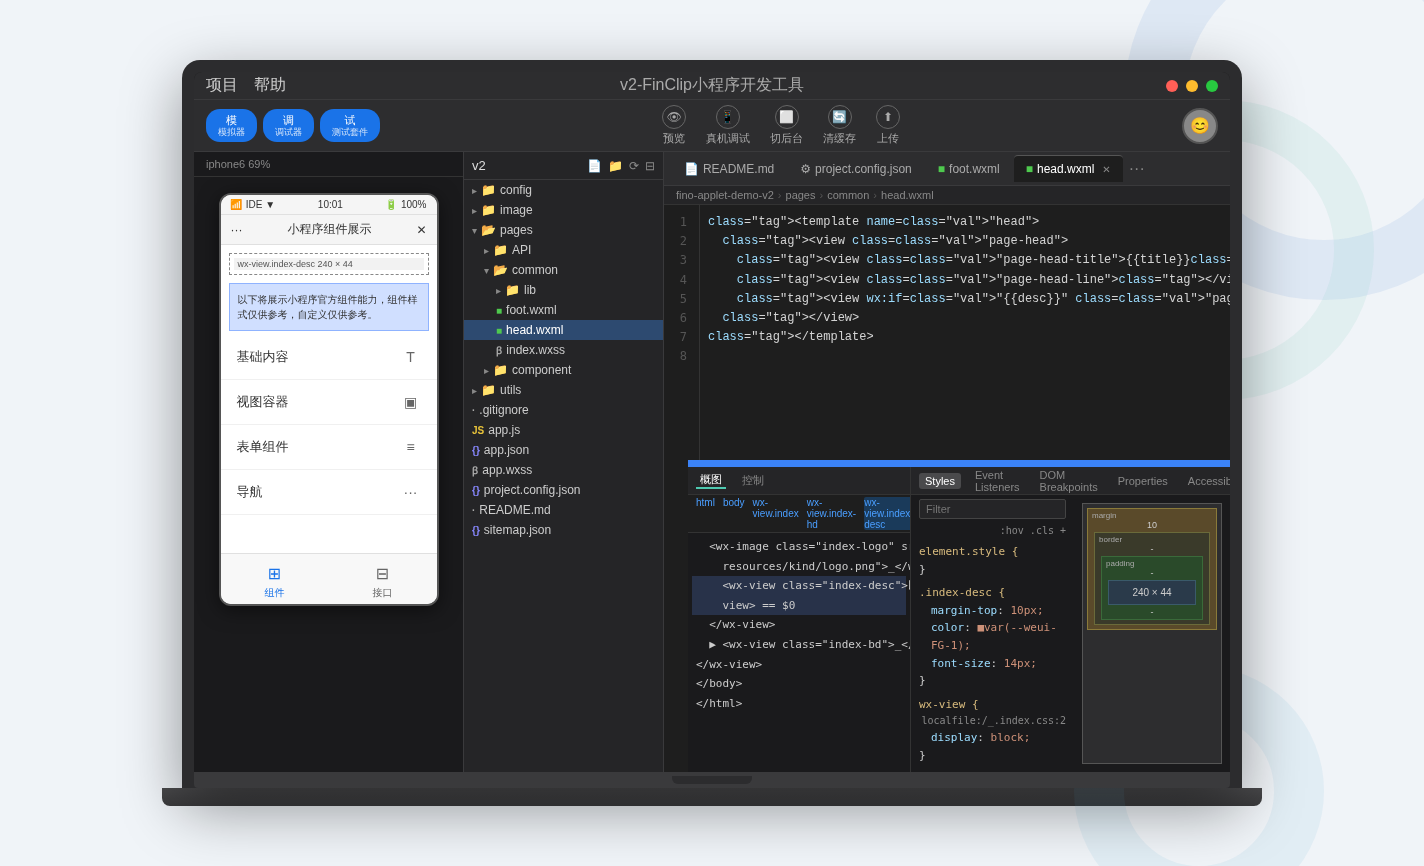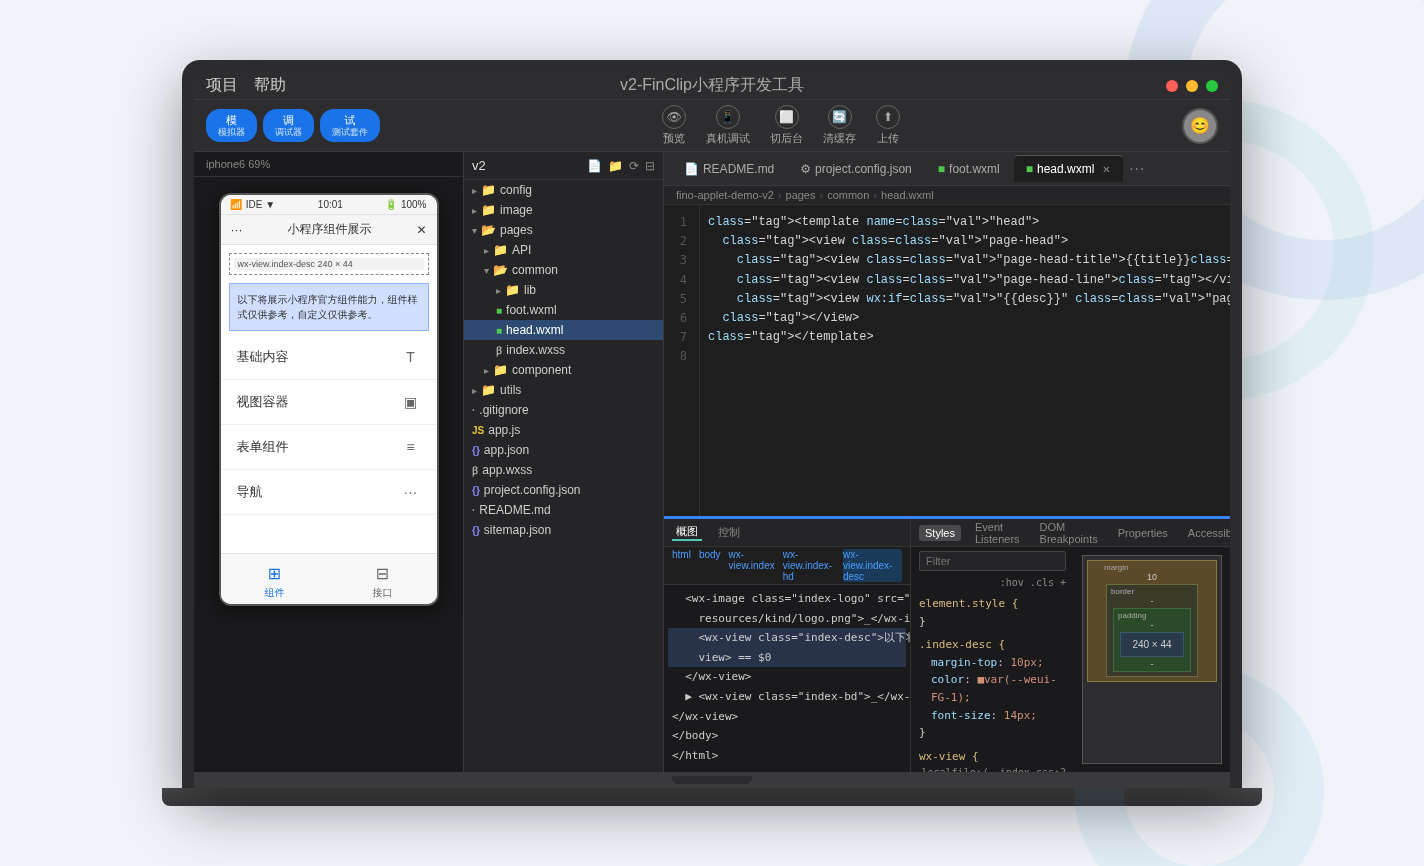--- a/index.html
+++ b/index.html
@@ -411,22 +411,23 @@
       color: #d4d4d4;
       line-height: 1.6;
       overflow: auto;
     }
     .code-line { white-space: pre; }
     .attr { color: #9cdcfe; }
 
     
     .bottom-panels {
       display: flex;
-      height: 256px;
-      border-top: 3px solid #3b82f6;
+      height: 312px;
+      border-top: 7px solid #3b82f6;
+      margin-left: 24px;
     }
 
     
     .dom-panel {
       flex: 1;
       background: #1a1a1c;
       overflow: hidden;
       display: flex;
       flex-direction: column;
     }
@@ -537,21 +538,21 @@
       background: #2d2d2f;
       border: 1px solid #555;
       padding: 4px;
       position: relative;
       font-size: 9px;
       color: #ccc;
     }
     .box-margin {
       background: #5a4a2a;
       border: 1px solid #8a7a3a;
-      padding: 2px 16px;
+      padding: 2px 4px;
       position: relative;
     }
     .box-border {
       background: #3a3a2a;
       border: 1px solid #6a6a3a;
       padding: 2px 4px;
       margin: 2px;
     }
     .box-padding {
       background: #2a4a2a;

